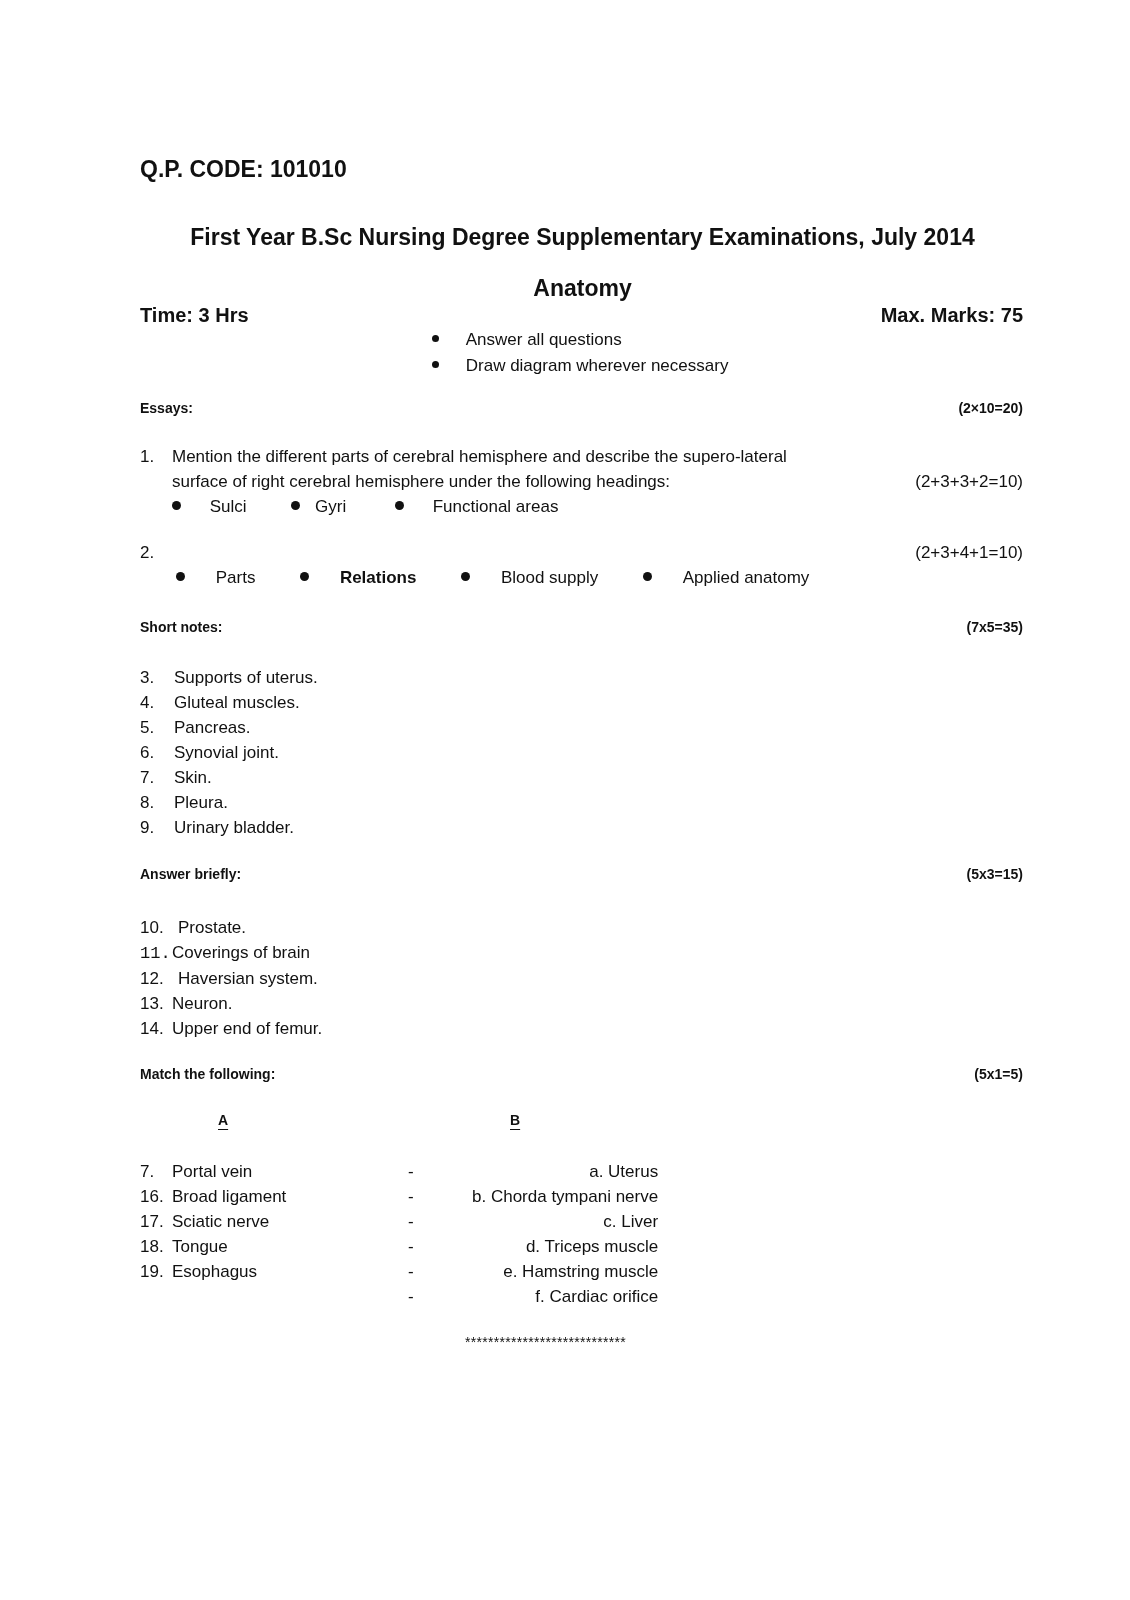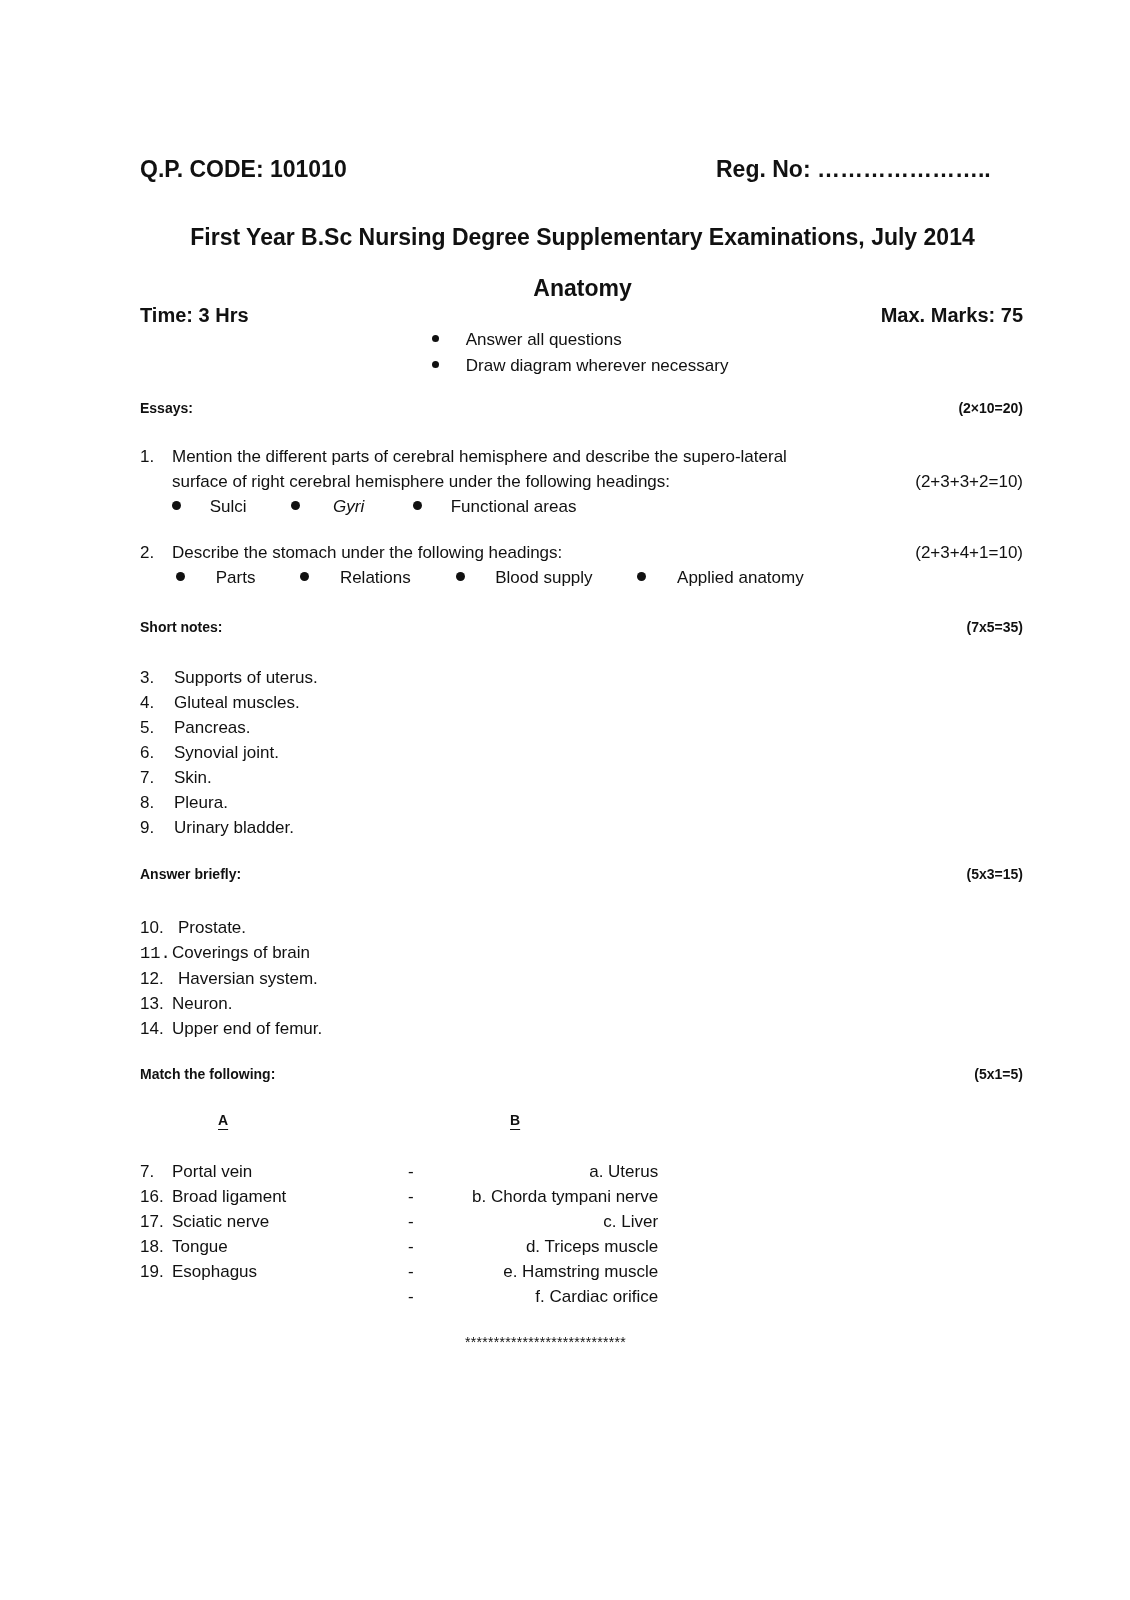--- a/index.html
+++ b/index.html
@@ -31,21 +31,20 @@
     .bullet-dot { display: inline-block; width: 9px; height: 9px; border-radius: 50%; background: #111; vertical-align: middle; position: relative; top: -2px; }
     .u { text-decoration: underline; text-underline-offset: 4px; }
     .listnum { display: inline-block; width: 34px; }
   </style>
 </head>
 <body>
 
 <div class="page">
 
   <div class="abs hdr" style="left:140px; top:156px;">Q.P. CODE: 101010</div>
-  <div class="abs hdr" style="left:716px; top:156px;">Reg. No: …………………..</div>
 
   <div class="abs title" style="left:0; width:1165px; text-align:center; top:224px;">First Year B.Sc Nursing Degree Supplementary Examinations, July 2014</div>
   <div class="abs title" style="left:0; width:1165px; text-align:center; top:275px;">Anatomy</div>
 
   <div class="abs sub" style="left:140px; top:304px;">Time: 3 Hrs</div>
   <div class="abs sub right" style="right:107px; top:304px;">Max. Marks: 75</div>
 
   <div class="abs txt" style="left:432px; top:330px;">
     <span class="bullet-dot" style="width:7px;height:7px;"></span>
     <span style="margin-left:22px;">Answer all questions</span>
@@ -59,33 +58,32 @@
   <div class="abs sec right" style="right:107px; top:400px;">(2×10=20)</div>
 
   <div class="abs txt" style="left:140px; top:447px;">1.</div>
   <div class="abs txt" style="left:172px; top:447px;">Mention the different parts of cerebral hemisphere and describe the supero-lateral</div>
   <div class="abs txt" style="left:172px; top:472px;">surface of right cerebral hemisphere under the following headings:</div>
   <div class="abs txt right" style="right:107px; top:472px;">(2+3+3+2=10)</div>
   <div class="abs txt" style="left:172px; top:497px;">
     <span class="bullet-dot"></span>
     <span style="margin-left:24px;">Sulci</span>
     <span class="bullet-dot" style="margin-left:40px;"></span>
-    <span style="margin-left:28px;font-style:italic;">Gyri</span>
+    <span style="margin-left:10px;">Gyri</span>
     <span class="bullet-dot" style="margin-left:44px;"></span>
     <span style="margin-left:24px;">Functional areas</span>
   </div>
 
   <div class="abs txt" style="left:140px; top:543px;">2.</div>
-  <div class="abs txt" style="left:172px; top:543px;">Describe the stomach under the following headings:</div>
   <div class="abs txt right" style="right:107px; top:543px;">(2+3+4+1=10)</div>
   <div class="abs txt" style="left:176px; top:568px;">
     <span class="bullet-dot"></span>
     <span style="margin-left:26px;">Parts</span>
     <span class="bullet-dot" style="margin-left:40px;"></span>
-    <span style="margin-left:26px;">Relations</span>
+    <span style="margin-left:26px;font-weight:bold;">Relations</span>
     <span class="bullet-dot" style="margin-left:40px;"></span>
     <span style="margin-left:26px;">Blood supply</span>
     <span class="bullet-dot" style="margin-left:40px;"></span>
     <span style="margin-left:26px;">Applied anatomy</span>
   </div>
 
   <div class="abs sec" style="left:140px; top:619px;">Short notes:</div>
   <div class="abs sec right" style="right:107px; top:619px;">(7x5=35)</div>
 
   <div class="abs txt" style="left:140px; top:665px; line-height:25px;">

